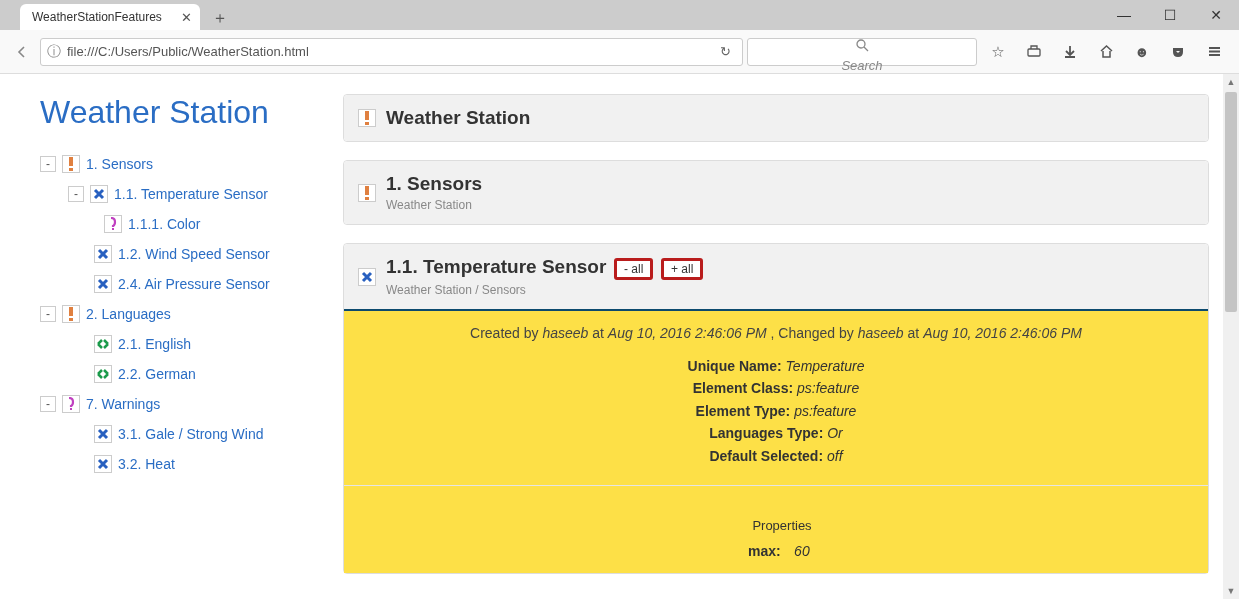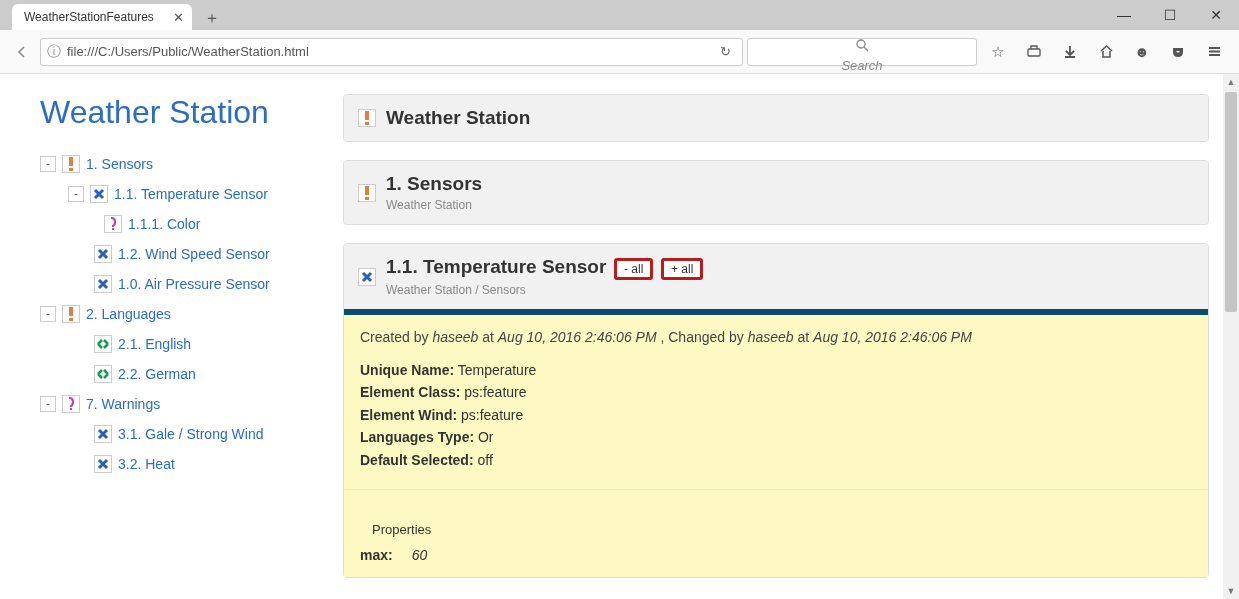--- a/index.html
+++ b/index.html
@@ -29,21 +29,21 @@
   .window-controls span {
     width: 46px; height: 30px;
     display: inline-flex;
     align-items: center;
     justify-content: center;
     font-size: 14px;
     color: #333;
   }
   .tab-strip {
     position: absolute;
-    left: 12px; bottom: 0;
+    left: 20px; bottom: 0;
     display: flex;
     align-items: flex-end;
     height: 30px;
   }
   .tab {
     background: #fff;
     border-top-left-radius: 6px;
     border-top-right-radius: 6px;
     height: 26px;
     padding: 0 26px 0 12px;
@@ -216,31 +216,32 @@
   .mini-btn {
     border: 3px solid #b91c1c;
     background: #fff;
     border-radius: 3px;
     padding: 1px 7px;
     font-size: 12px;
     color: #333;
     margin-left: 4px;
   }
   .panel-body {
-    background: #fef9c3;
+    background: #fde047;
     padding: 14px 16px;
-    border-top: 6px solid #0c4a6e;
+    border-top: 2px solid #0c4a6e;
     font-size: 14px;
     color: #333;
+    text-align: center;
   }
   .panel-body .meta { color: #444; margin-bottom: 14px; }
   .panel-body .meta .i { font-style: italic; }
   .kv { line-height: 1.6; }
   .kv .k { font-weight: 700; }
-  .kv .v { }
+  .kv .v { font-style: italic; }
   .section-title { font-size: 13px; margin: 18px 0 10px 12px; font-weight: 400;}
   .props .k { font-weight: 700; display:inline-block; min-width: 44px;}
   .props .v { font-style: italic; }
   .divider { border-top: 1px solid #e5e5e5; margin: 18px -16px 0 -16px; padding: 14px 16px 0 16px;}
 
   
   .svg-i { display:block; }
 </style>
 </head>
 <body>
@@ -351,21 +352,21 @@
               </svg>
             </span>
             <a href="#" class="tree-link">1.2. Wind Speed Sensor</a>
           </div>
           <div class="tree-row indent2">
             <span class="tree-icon">
               <svg width="14" height="14">
                 <path d="M3 3 L11 11 M11 3 L3 11" stroke="#2860c0" stroke-width="3"></path>
               </svg>
             </span>
-            <a href="#" class="tree-link">1.0. Air Pressure Sensor</a>
+            <a href="#" class="tree-link">2.4. Air Pressure Sensor</a>
           </div>
           <div class="tree-row indent0">
             <span class="toggle">-</span>
             <span class="tree-icon">
               <svg width="10" height="14">
                 <rect x="3" y="0" width="4" height="9" fill="#e08040"></rect>
                 <rect x="3" y="11" width="4" height="3" fill="#e08040"></rect>
               </svg>
             </span>
             <a href="#" class="tree-link">2. Languages</a>
@@ -461,21 +462,21 @@
             <span class="breadcrumb">Weather Station / Sensors</span>
           </span>
         </div>
         <div class="panel-body">
           <div class="meta">
             <span>Created by </span><span class="i">haseeb</span><span>  at </span><span class="i">Aug 10, 2016 2:46:06 PM</span><span>  , </span><span>Changed by </span><span class="i">haseeb</span><span>  at </span><span class="i">Aug 10, 2016 2:46:06 PM</span>
           </div>
           <div class="kv" id="kv-list">
               <div><span class="k">Unique Name:</span> <span class="v">Temperature</span></div>
               <div><span class="k">Element Class:</span> <span class="v">ps:feature</span></div>
-              <div><span class="k">Element Wind:</span> <span class="v">ps:feature</span></div>
+              <div><span class="k">Element Type:</span> <span class="v">ps:feature</span></div>
               <div><span class="k">Languages Type:</span> <span class="v">Or</span></div>
               <div><span class="k">Default Selected:</span> <span class="v">off</span></div>
             </div>
           <div class="divider">
             <div class="section-title">Properties</div>
             <div class="props" id="props-list">
                 <div><span class="k">max:</span> &nbsp;<span class="v">60</span></div>
               </div>
           </div>
         </div>

